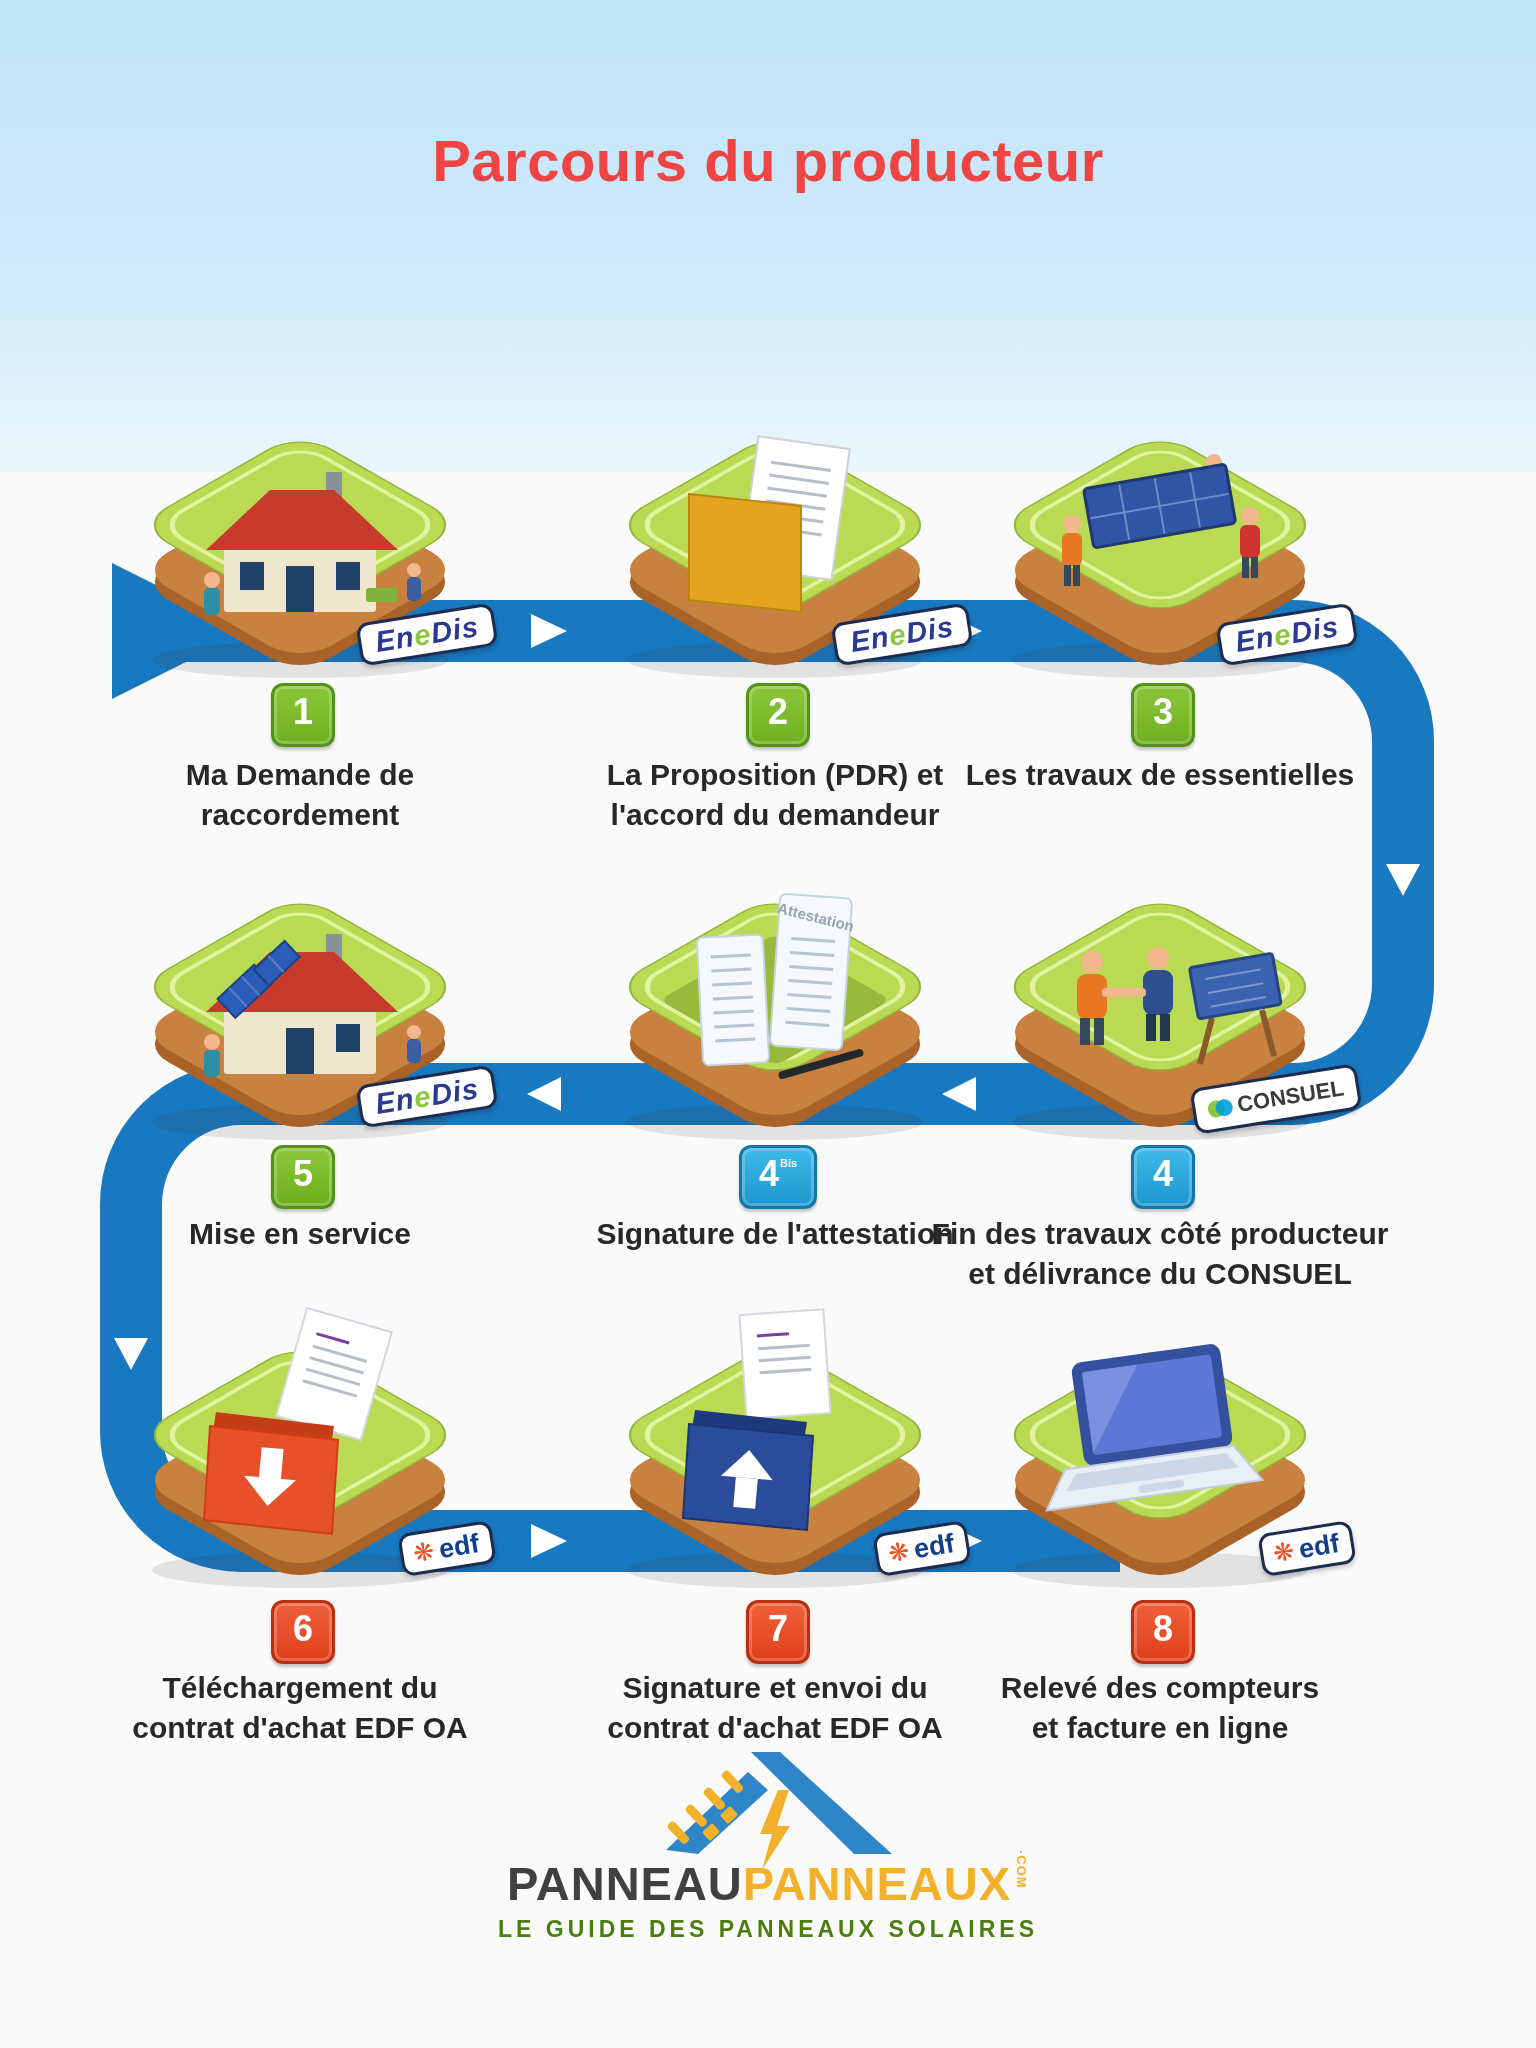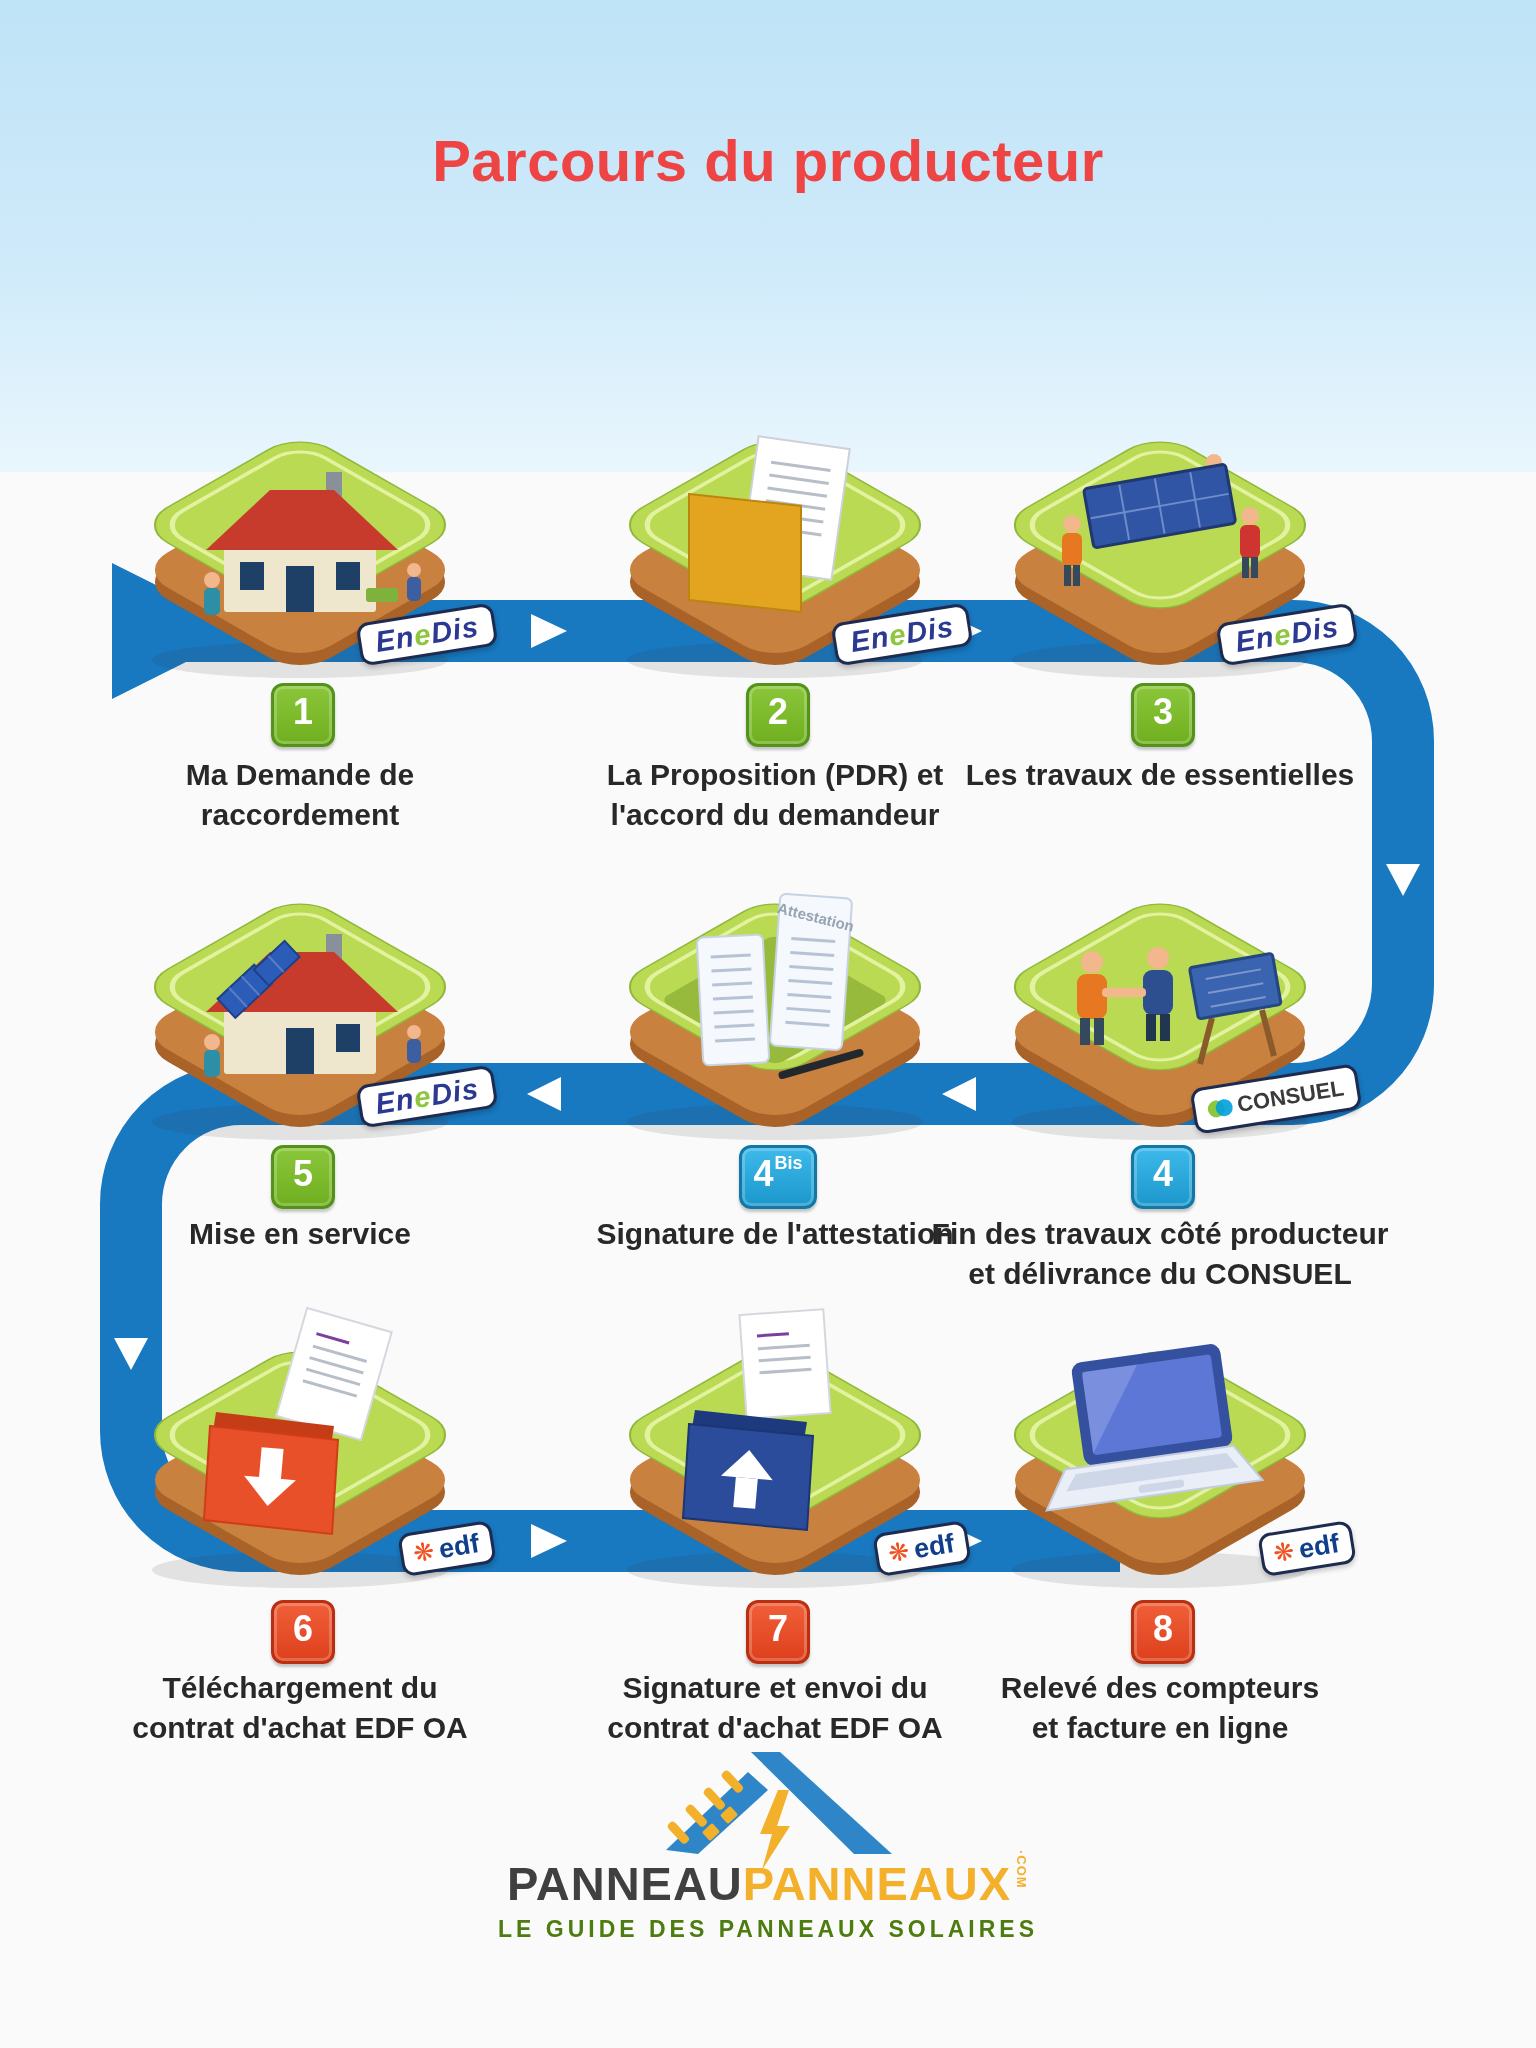--- a/index.html
+++ b/index.html
@@ -14,21 +14,21 @@
   .flow-svg{position:absolute;left:0;top:0;z-index:1;}
   .step-cell{position:absolute;width:360px;height:300px;z-index:2;}
   .badge{position:absolute;z-index:3;width:58px;height:58px;border-radius:12px;
        display:flex;align-items:flex-start;justify-content:center;
        color:#fff;font-weight:800;font-size:36px;line-height:52px;
        box-shadow:0 3px 3px rgba(0,0,0,.22), inset 0 0 0 3px rgba(255,255,255,.22);}
   .badge-green{background:linear-gradient(180deg,#8bc63a,#6faf1f);border:3px solid #54931a;}
   .badge-blue{background:linear-gradient(180deg,#3db9ea,#1b97cc);border:3px solid #1478a6;}
   .badge-orange{background:linear-gradient(180deg,#f0603a,#dd3f1b);border:3px solid #ba2f10;}
   .badge-wide{width:72px;}
-  .badge-suffix{font-size:18px;font-weight:800;line-height:30px;margin-left:1px;}
+  .badge-suffix{font-size:11px;font-weight:800;line-height:30px;margin-left:1px;}
   .step-label{position:absolute;z-index:3;width:460px;text-align:center;
        font-size:30px;font-weight:700;color:#282828;line-height:1.32;white-space:pre-line;}
   .tag{position:absolute;z-index:4;background:#fff;border:3px solid #1d2b50;border-radius:12px;
        padding:2px 14px;transform:rotate(-9deg);box-shadow:0 3px 5px rgba(0,0,0,.2);white-space:nowrap;}
   .tag-enedis{right:-16px;bottom:34px;font-style:italic;font-weight:800;font-size:29px;letter-spacing:1px;}
   .en-blue{color:#2b3990;} .en-green{color:#8dc63f;}
   .tag-consuel{right:-20px;bottom:30px;font-weight:800;font-size:22px;color:#3a3a3a;padding:7px 12px;display:flex;align-items:center;}
   .c-dot-g{width:17px;height:17px;border-radius:50%;background:#8dc63f;display:inline-block;margin-right:-9px;}
   .c-dot-b{width:17px;height:17px;border-radius:50%;background:#00a0dd;display:inline-block;margin-right:5px;opacity:.9;}
   .tag-edf{right:-14px;bottom:30px;font-weight:800;font-size:27px;color:#10408c;padding:3px 12px 3px 10px;display:flex;align-items:center;}

